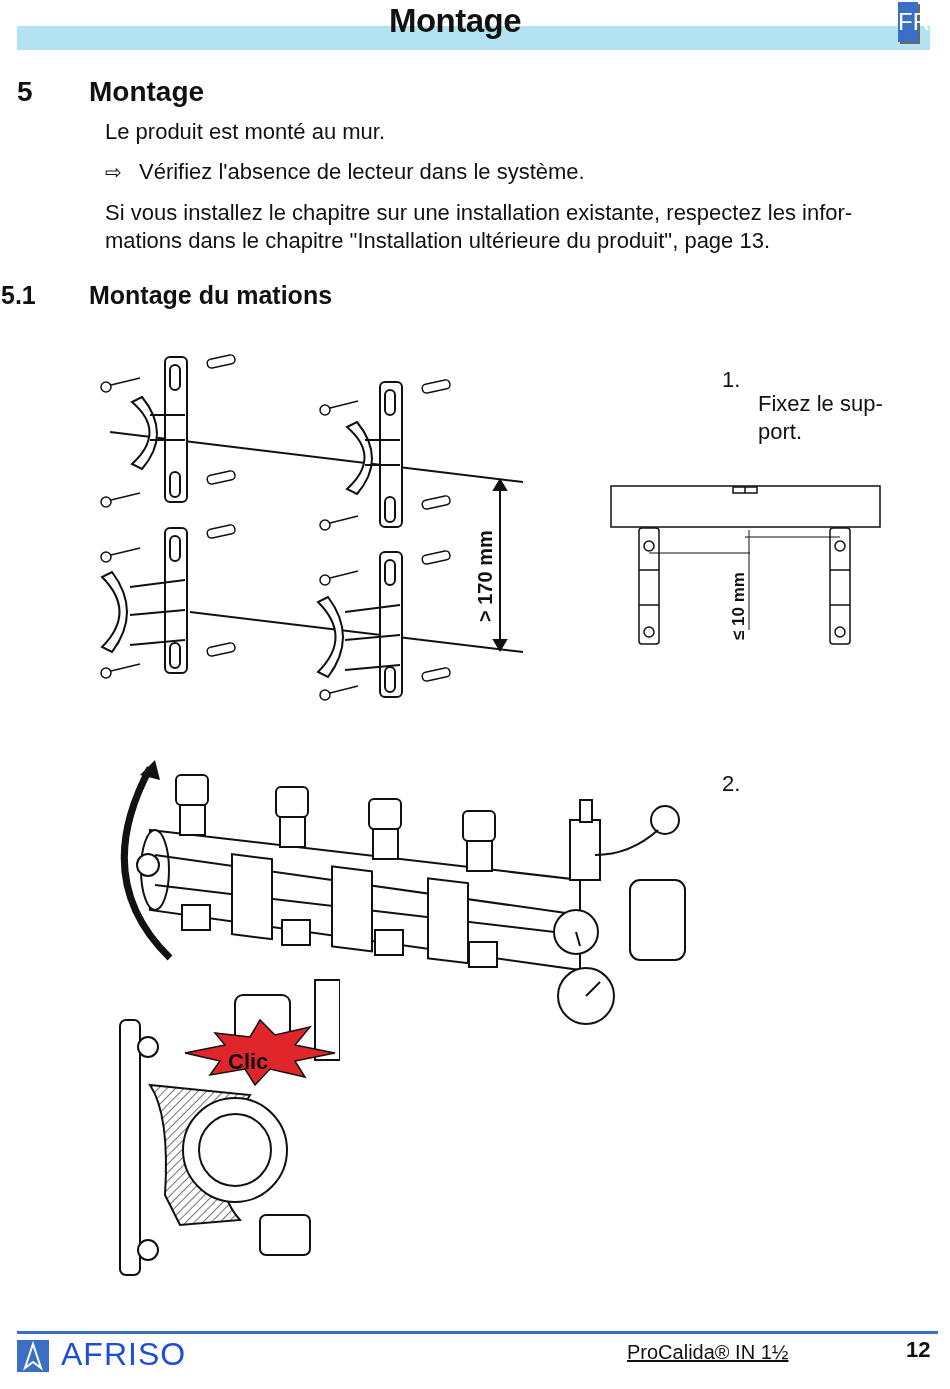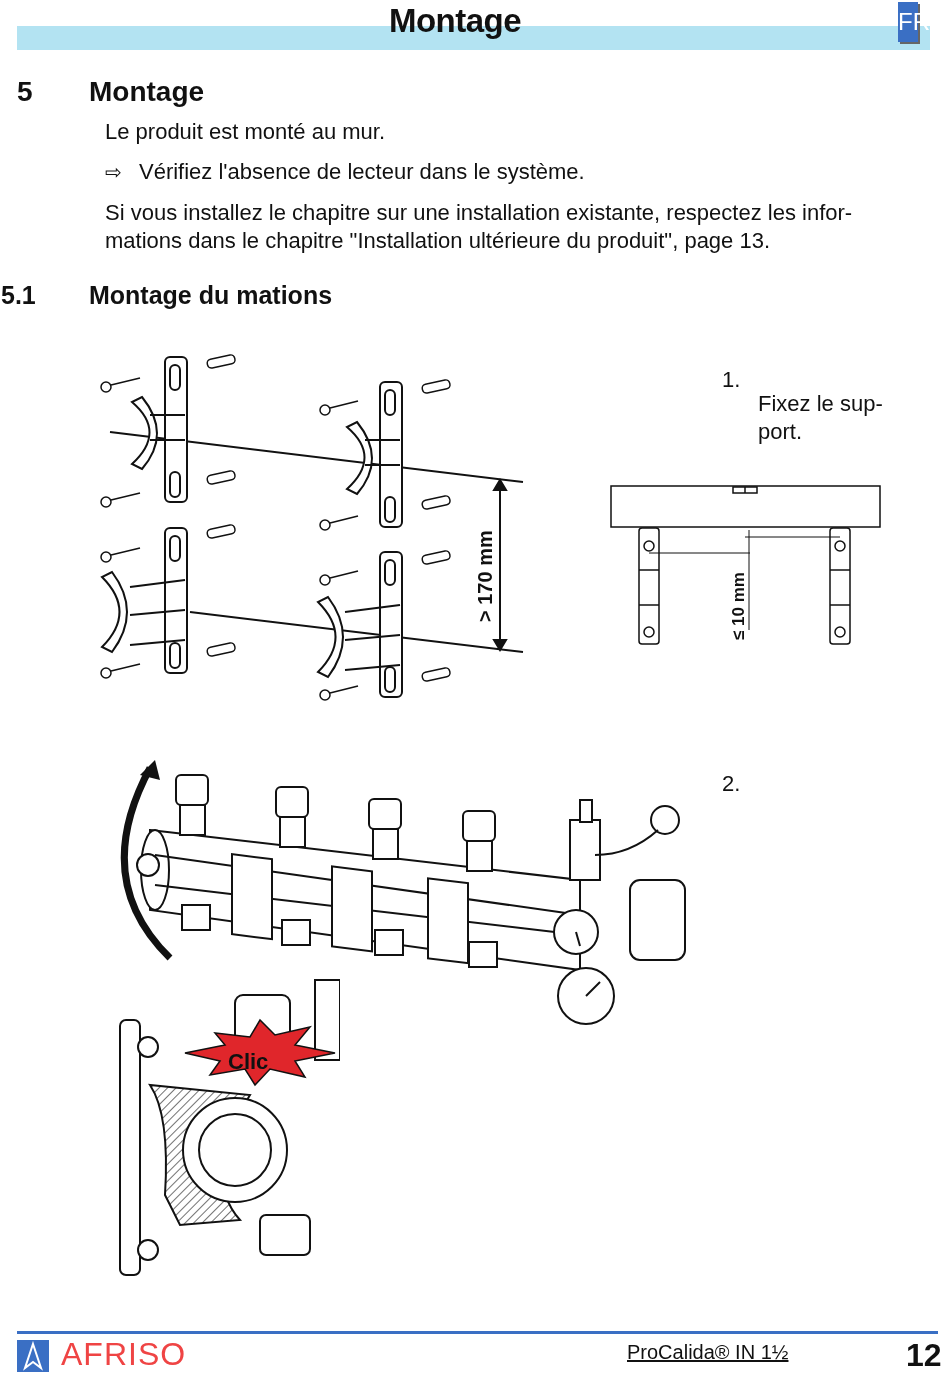--- a/index.html
+++ b/index.html
@@ -19,23 +19,23 @@
   .h2num { left:1px; top:281px; font-size:25px; font-weight:bold; }
   .h2txt { left:89px; top:281px; font-size:25px; font-weight:bold; }
 
   .step { font-size:22px; line-height:28px; }
   .step .num { position:absolute; left:0; top:0; }
   .step .txt { position:absolute; left:36px; top:0; white-space:pre-line;margin-top:24px; }
 
   
   .ftr-line { left:17px; top:1331px; width:921px; height:3px; background:#3a6fc4; }
   .logo-box { left:17px; top:1340px; width:32px; height:32px; background:#3a6fc4; }
-  .logo-txt { left:61px; top:1336px; font-size:32px; letter-spacing:1px; font-weight:normal; color:#ef4444; }
+  .logo-txt { left:61px; top:1336px; font-size:32px; letter-spacing:1px; font-weight:normal; color:#1d4ed8; }
   .prod { left:627px; top:1341px; font-size:20px;text-decoration:underline; }
-  .pgnum { left:906px; top:1337px; font-size:32px; font-weight:bold; }
+  .pgnum { left:906px; top:1337px; font-size:22px; font-weight:bold; }
 </style>
 </head>
 <body>
 
 <div class="abs hdr-band"></div>
 <div class="abs hdr-title">Montage</div>
 <div class="abs lang-badge">FR</div>
 
 <div class="abs h1num">5</div>
 <div class="abs h1txt">Montage</div>

